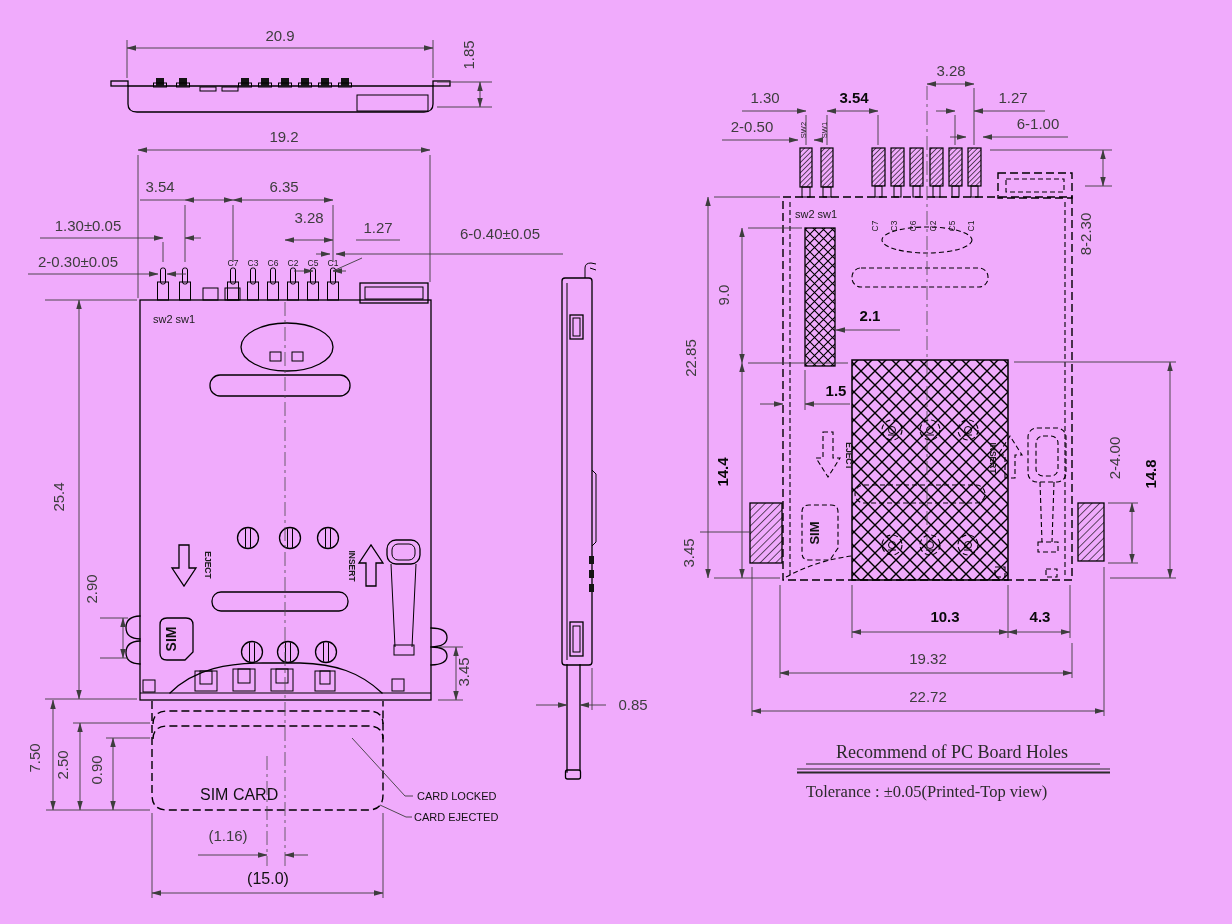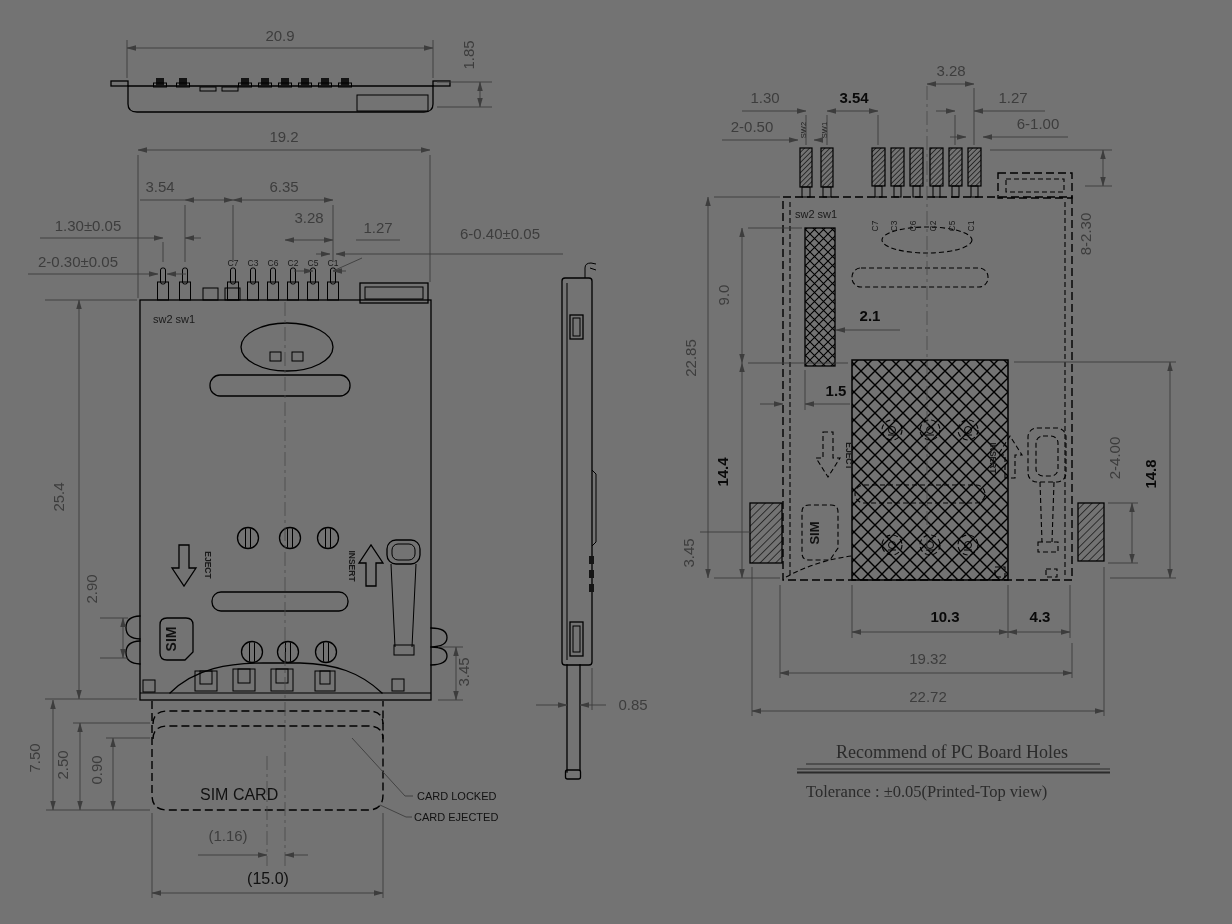--- a/index.html
+++ b/index.html
@@ -1,16 +1,16 @@
 <!DOCTYPE html>
 <html><head>
 <meta charset="utf-8">
 <style>
   html,body{margin:0;padding:0;background:#fff;}
-  .canvas{position:relative;width:1232px;height:924px;background:#737373;overflow:hidden;
+  .canvas{position:relative;width:1232px;height:924px;background:#f0abfc;overflow:hidden;
           font-family:"Liberation Sans",sans-serif;}
   svg{position:absolute;left:0;top:0;}
   svg text{font-family:"Liberation Sans",sans-serif;}
   .g{stroke:#000;stroke-width:1.3;fill:none;stroke-linecap:square;}
   .g2{stroke:#000;stroke-width:1;fill:none;}
   .gf{fill:#141414;stroke:none;}
   .dl{stroke:#3d3d3d;stroke-width:0.9;fill:none;}
   .dsh{stroke:#000;stroke-width:1.4;fill:none;stroke-dasharray:8 4;}
   .dsh2{stroke:#000;stroke-width:1.1;fill:none;stroke-dasharray:5 3;}
   .cl{stroke:#4a4a4a;stroke-width:0.8;fill:none;stroke-dasharray:14 4 3 4;}

